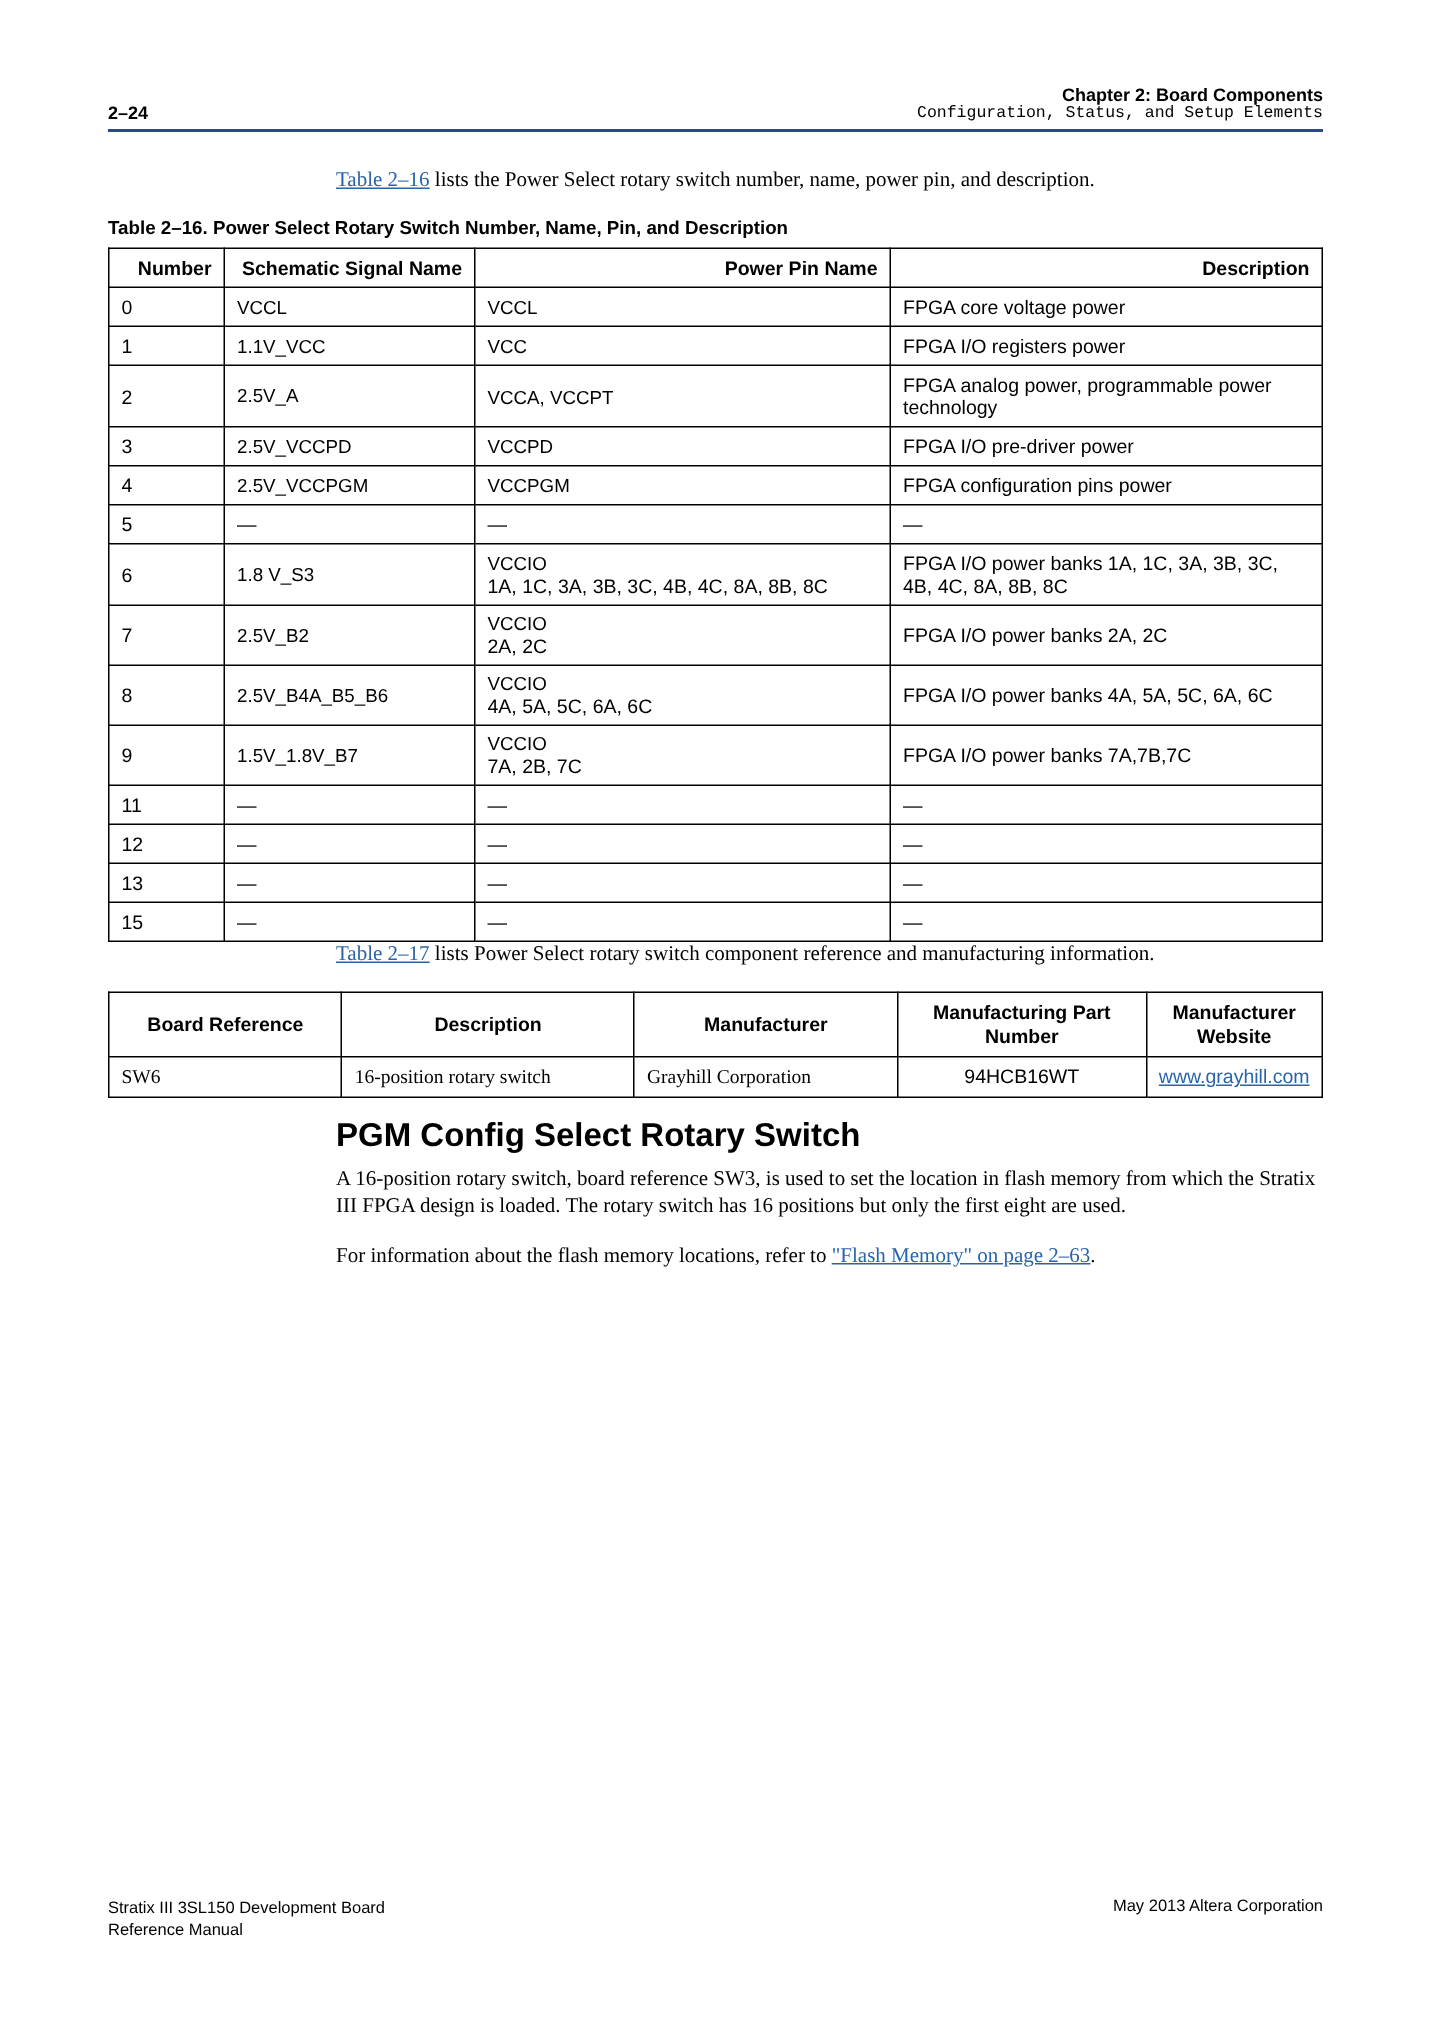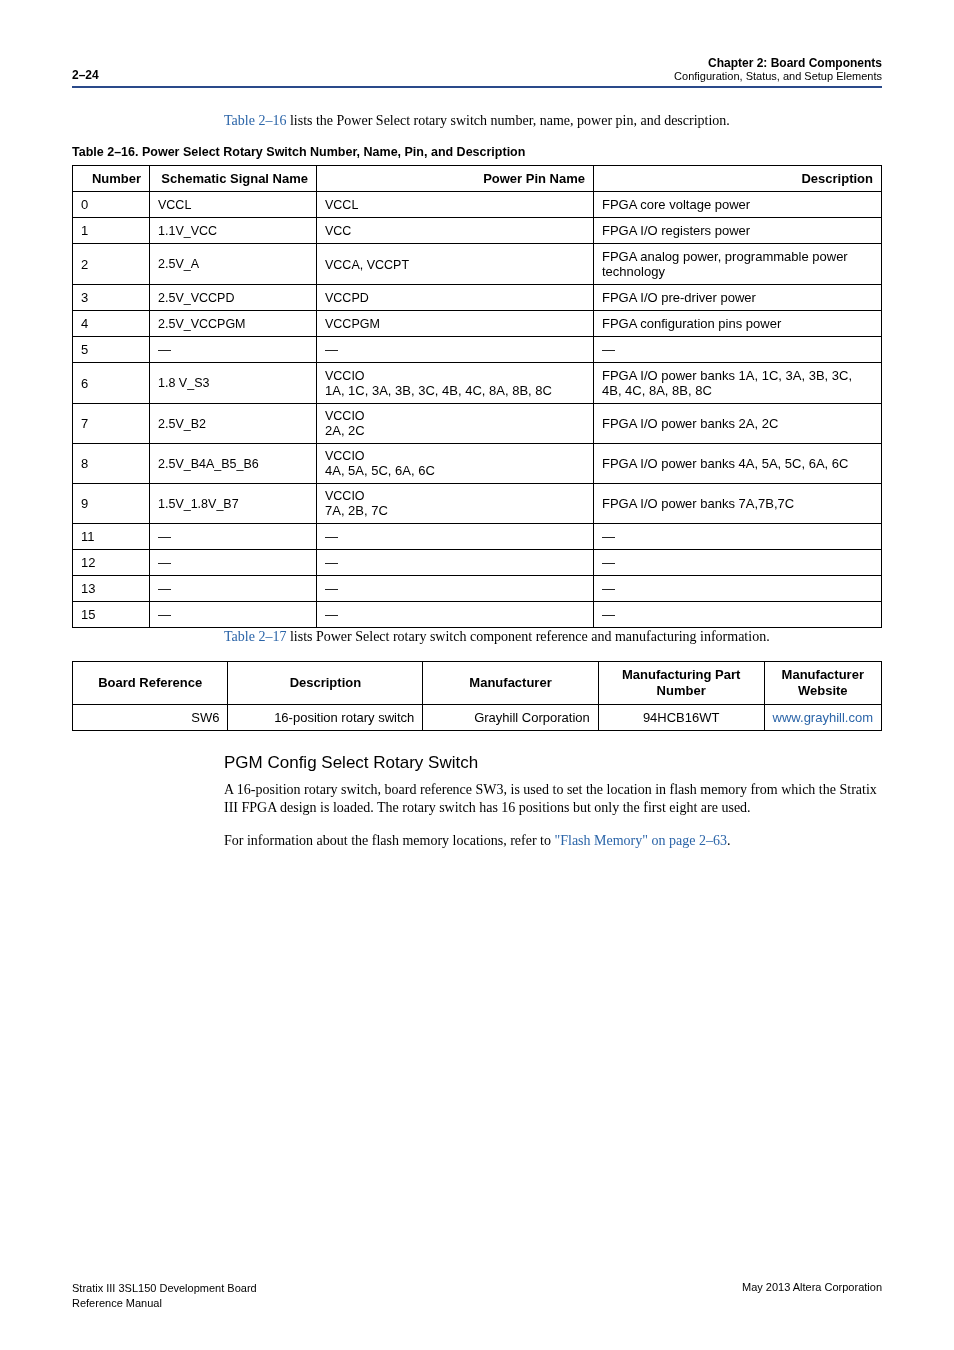--- a/index.html
+++ b/index.html
@@ -19,34 +19,34 @@
   }
   .header-row {
     display: flex;
     justify-content: space-between;
     align-items: flex-end;
     font-size: 12px;
   }
   .page-num { font-weight: 700; }
   .header-right { text-align: right; }
   .header-right .chap { font-weight: 700; }
-  .header-right .sub { font-weight: 400; font-size: 11px; }
+  .header-right .sub { font-weight: 400; font-size: 11px; font-family: Liberation Mono, monospace; }
   .header-rule {
     height: 2px;
     background: #2a4a8a;
     margin-top: 4px;
     margin-bottom: 24px;
   }
   .body-text {
     font-family: "Palatino Linotype", "Book Antiqua", Georgia, serif;
     font-size: 14px;
     line-height: 1.35;
     margin: 0 0 14px 152px;
   }
-  .link { color: #2a64a8; }
+  .link { color: #2a64a8; text-decoration: underline; }
   .caption {
     font-family: "Helvetica Neue", Helvetica, Arial, sans-serif;
     font-weight: 700;
     font-size: 12.5px;
     margin: 14px 0 6px 0;
   }
   table.data {
     border-collapse: collapse;
     width: 100%;
     font-size: 13px;
@@ -62,36 +62,36 @@
     text-align: right;
     line-height: 1.2;
   }
   .mono { font-family: Liberation Sans, sans-serif; font-size: 12.5px; }
   .num-col { text-align: center; width: 60px; }
   .sig-col { width: 150px; }
   .pin-col { width: 260px; }
   .dash { text-align: center; }
   .section-head {
     font-family: "Helvetica Neue", Helvetica, Arial, sans-serif;
-    font-weight: 400;
-    font-size: 17px;
-    margin: 22px 0 8px 152px;
+    font-weight: 700;
+    font-size: 22px;
+    margin: 12px 0 8px 152px;
   }
   .footer {
     position: absolute;
-    bottom: 40px;
+    bottom: 56px;
     left: 72px;
     right: 72px;
     display: flex;
     justify-content: space-between;
     font-size: 11px;
   }
   .footer .left { line-height: 1.3; }
   table.t17 th, table.t17 td { text-align: center; }
-  table.t17 td.left { text-align: right; }
+  table.t17 td.left { text-align: left; font-family: Liberation Serif, serif; }
 </style>
 </head>
 <body>
 
 <div class="page">
 
   <div class="header-row">
     <div class="page-num">2–24</div>
     <div class="header-right">
       <div class="chap">Chapter 2: Board Components</div>

